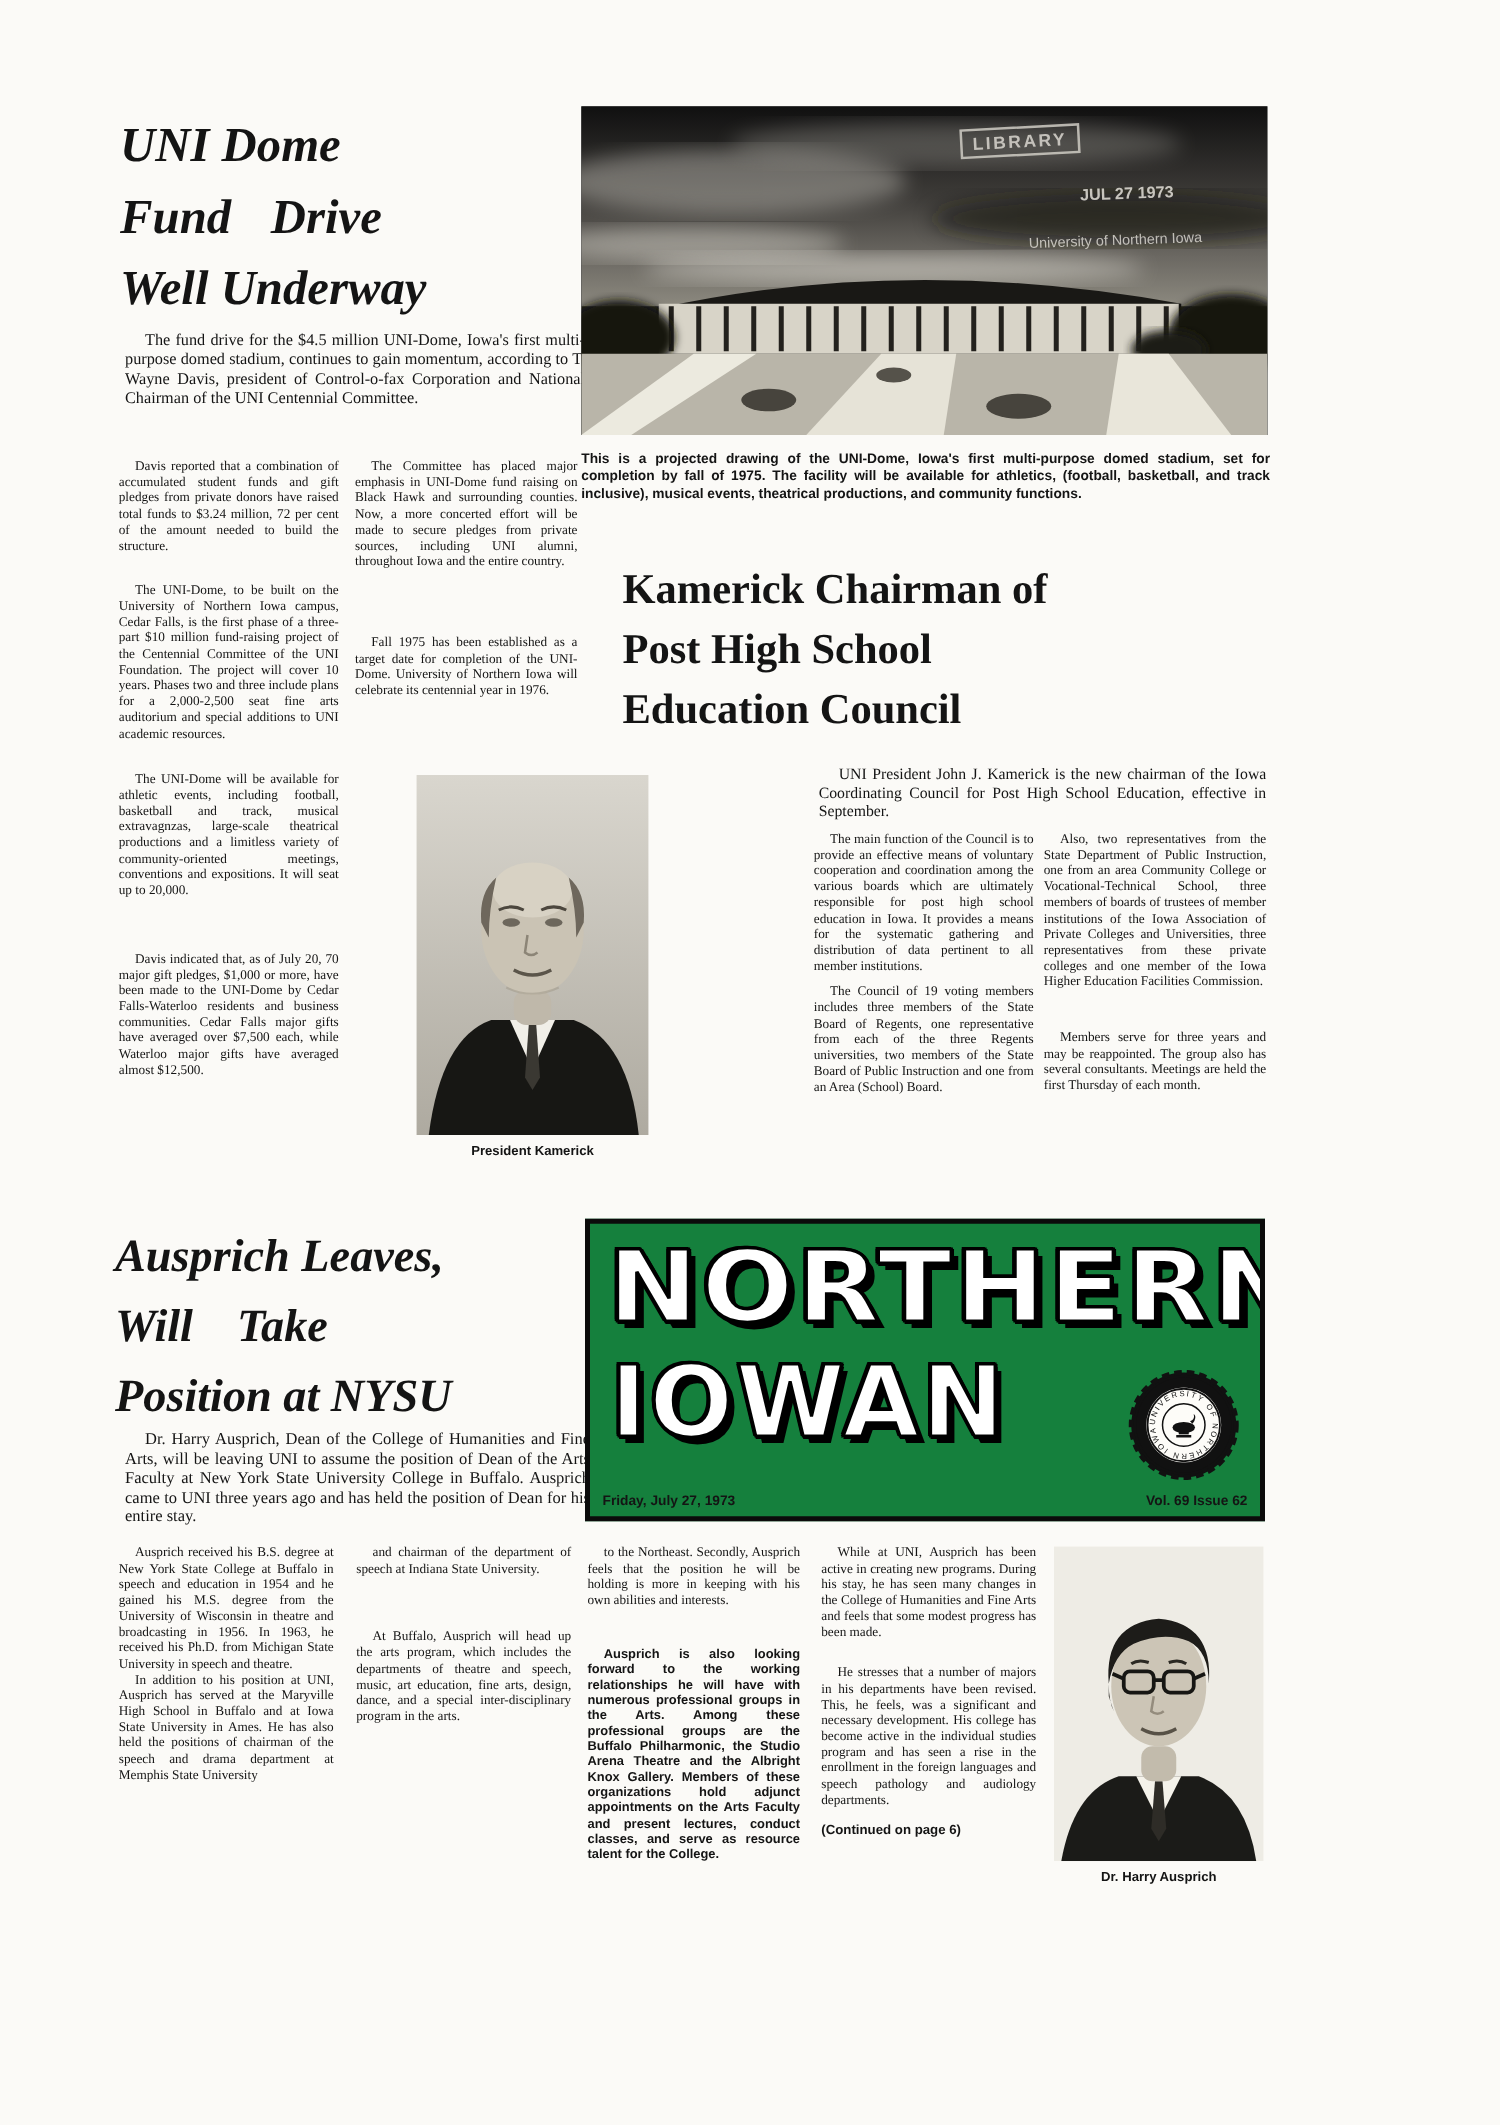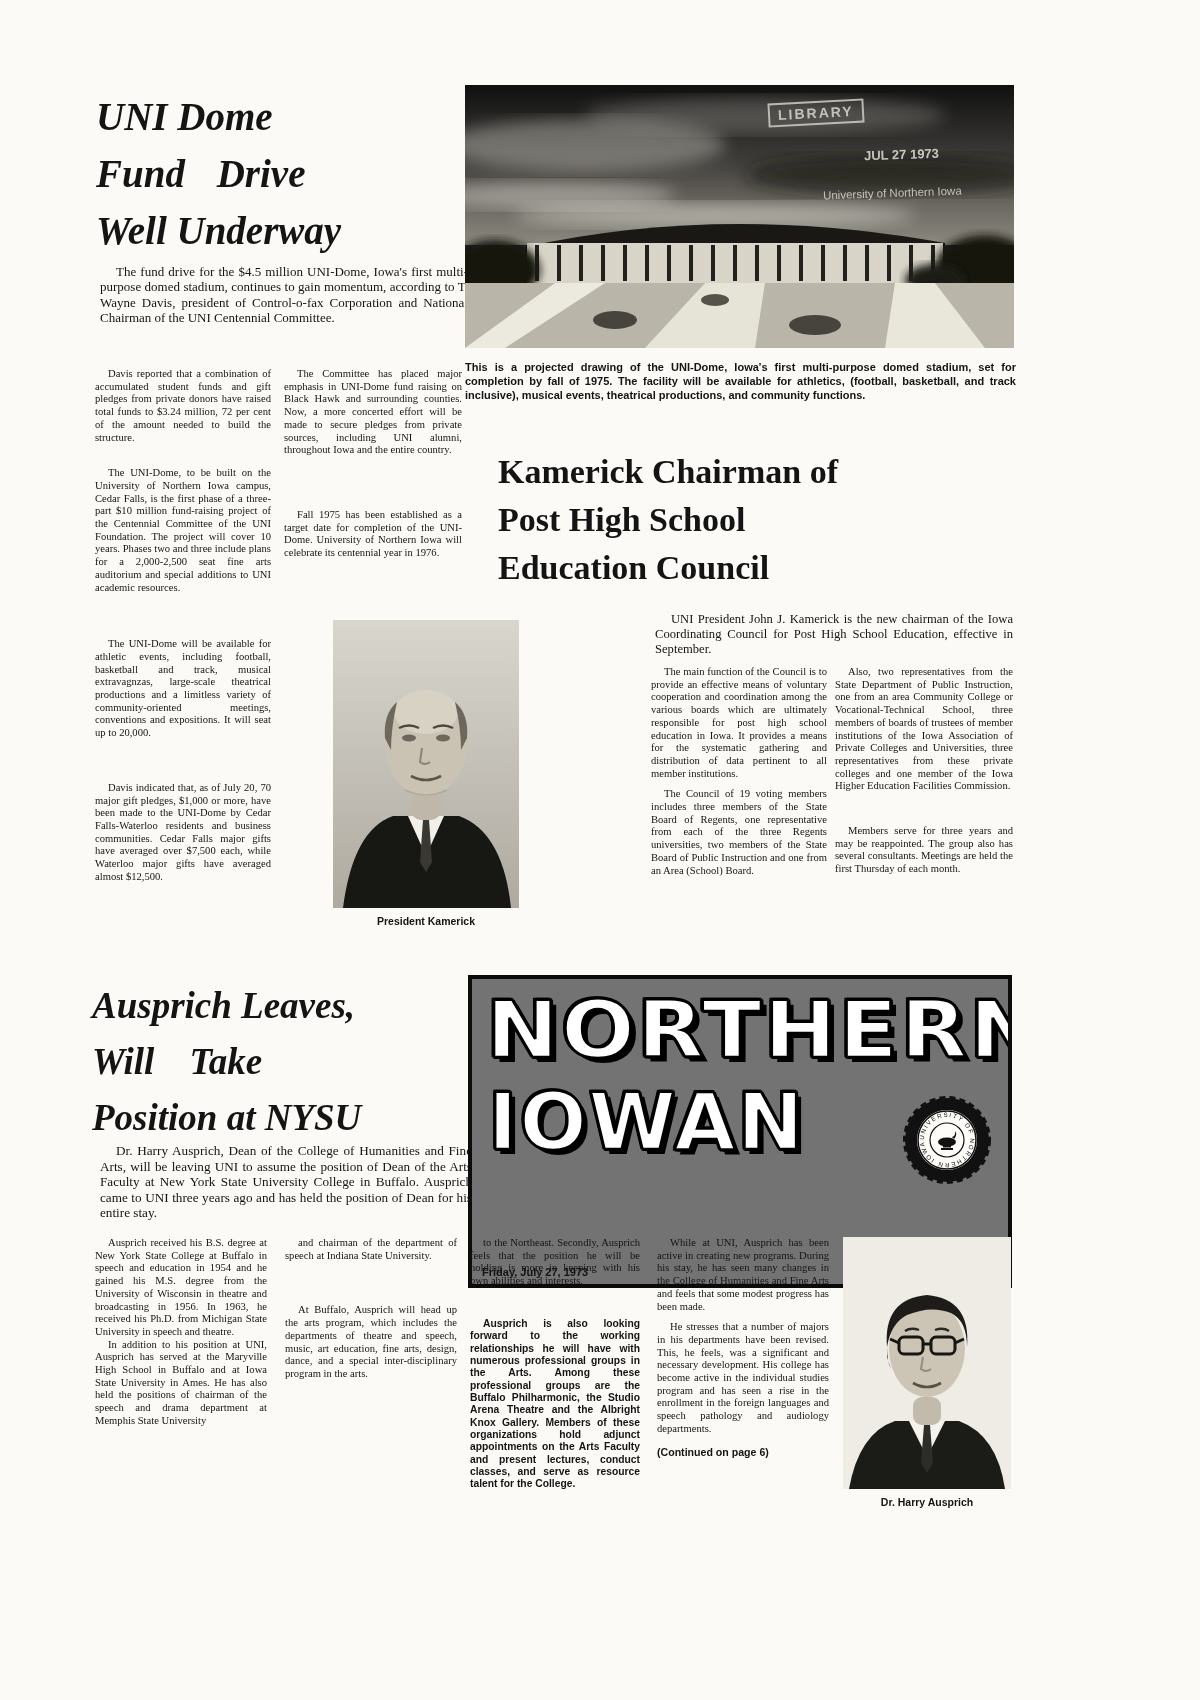--- a/index.html
+++ b/index.html
@@ -24,21 +24,21 @@
   .hl-ausprich .line:nth-child(2){word-spacing:26px;}
 
   
   .dome-photo{position:absolute;left:465px;top:85px;width:549px;height:263px;background:#222;overflow:hidden;}
   .stamp{position:absolute;color:#d9d6cf;font-family:"Liberation Sans",sans-serif;}
   .stamp-library{right:150px;top:16px;font-size:14px;font-weight:bold;letter-spacing:2px;border:2px solid #cfccc4;padding:2px 8px;transform:rotate(-3deg);opacity:.85;}
   .stamp-date{right:75px;top:62px;font-size:13px;font-weight:bold;transform:rotate(-2deg);opacity:.9;}
   .stamp-univ{right:52px;top:102px;font-size:11.5px;transform:rotate(-2deg);opacity:.85;}
 
   
-  .masthead{position:absolute;left:468px;top:975px;width:544px;height:313px;background:#737373;border:4px solid #0b0b0b;box-sizing:border-box;overflow:hidden;}
+  .masthead{position:absolute;left:468px;top:975px;width:544px;height:242px;background:#15803d;border:4px solid #0b0b0b;box-sizing:border-box;overflow:hidden;}
   .mast-word{position:absolute;font-family:"DejaVu Sans","Liberation Sans",sans-serif;font-weight:bold;color:#fff;
     -webkit-text-stroke:2.5px #000;
     text-shadow:5px 5px 0 #000, 2px 0 0 #000, -2px 0 0 #000, 0 2px 0 #000, 0 -2px 0 #000, 2px 2px 0 #000, -2px -2px 0 #000;
     letter-spacing:2px;line-height:1;}
   .mast-northern{left:14px;top:12px;font-size:79px;transform:scaleX(1.1);transform-origin:left top;}
   .mast-iowan{left:16px;top:104px;font-size:79px;}
   .mast-bottomrow{position:absolute;left:10px;right:10px;bottom:6px;display:flex;justify-content:space-between;font-family:"Liberation Sans",sans-serif;font-weight:bold;font-size:11px;}
   .seal{position:absolute;right:16px;top:116px;}
 
   
@@ -63,21 +63,21 @@
     <div class="line">Fund Drive</div>
     <div class="line">Well Underway</div>
   </div>
 
   <div class="lede" style="left:100px;top:264px;width:368px;">
     <p>The fund drive for the $4.5 million UNI-Dome, Iowa's first multi-purpose domed stadium, continues to gain momentum, according to T. Wayne Davis, president of Control-o-fax Corporation and National Chairman of the UNI Centennial Committee.</p>
   </div>
 
   <div class="col" style="left:95px;top:368px;width:176px;">
     <p style="margin-bottom:23px;">Davis reported that a combination of accumulated student funds and gift pledges from private donors have raised total funds to $3.24 million, 72 per cent of the amount needed to build the structure.</p>
-    <p style="margin-bottom:44px;">The UNI-Dome, to be built on the University of Northern Iowa campus, Cedar Falls, is the first phase of a three-part $10 million fund-raising project of the Centennial Committee of the UNI Foundation. The project will cover 10 years. Phases two and three include plans for a 2,000-2,500 seat fine arts auditorium and special additions to UNI academic resources.</p>
+    <p style="margin-bottom:24px;">The UNI-Dome, to be built on the University of Northern Iowa campus, Cedar Falls, is the first phase of a three-part $10 million fund-raising project of the Centennial Committee of the UNI Foundation. The project will cover 10 years. Phases two and three include plans for a 2,000-2,500 seat fine arts auditorium and special additions to UNI academic resources.</p>
     <p style="margin-bottom:42px;">The UNI-Dome will be available for athletic events, including football, basketball and track, musical extravagnzas, large-scale theatrical productions and a limitless variety of community-oriented meetings, conventions and expositions. It will seat up to 20,000.</p>
     <p>Davis indicated that, as of July 20, 70 major gift pledges, $1,000 or more, have been made to the UNI-Dome by Cedar Falls-Waterloo residents and business communities. Cedar Falls major gifts have averaged over $7,500 each, while Waterloo major gifts have averaged almost $12,500.</p>
   </div>
   <div class="col" style="left:284px;top:368px;width:178px;">
     <p style="margin-bottom:52px;">The Committee has placed major emphasis in UNI-Dome fund raising on Black Hawk and surrounding counties. Now, a more concerted effort will be made to secure pledges from private sources, including UNI alumni, throughout Iowa and the entire country.</p>
     <p>Fall 1975 has been established as a target date for completion of the UNI-Dome. University of Northern Iowa will celebrate its centennial year in 1976.</p>
   </div>
 
   <div class="dome-photo">
     <svg width="549" height="263" viewBox="0 0 549 263">
@@ -249,21 +249,21 @@
     <p style="margin-bottom:42px;">and chairman of the department of speech at Indiana State University.</p>
     <p style="margin-bottom:42px;">At Buffalo, Ausprich will head up the arts program, which includes the departments of theatre and speech, music, art education, fine arts, design, dance, and a special inter-disciplinary program in the arts.</p>
   </div>
 
   <div class="col" style="left:470px;top:1237px;width:170px;">
     <p style="margin-bottom:30px;">to the Northeast. Secondly, Ausprich feels that the position he will be holding is more in keeping with his own abilities and interests.</p>
     <p class="bold-sans">Ausprich is also looking forward to the working relationships he will have with numerous professional groups in the Arts. Among these professional groups are the Buffalo Philharmonic, the Studio Arena Theatre and the Albright Knox Gallery. Members of these organizations hold adjunct appointments on the Arts Faculty and present lectures, conduct classes, and serve as resource talent for the College.</p>
   </div>
 
   <div class="col" style="left:657px;top:1237px;width:172px;">
-    <p style="margin-bottom:8px;">While at UNI, Ausprich has been active in creating new programs. During his stay, he has seen many changes in the College of Humanities and Fine Arts and feels that some modest progress has been made.</p>
+    <p style="margin-bottom:20px;">While at UNI, Ausprich has been active in creating new programs. During his stay, he has seen many changes in the College of Humanities and Fine Arts and feels that some modest progress has been made.</p>
     <p style="margin-bottom:10px;">He stresses that a number of majors in his departments have been revised. This, he feels, was a significant and necessary development. His college has become active in the individual studies program and has seen a rise in the enrollment in the foreign languages and speech pathology and audiology departments.</p>
     <p class="continued">(Continued on page 6)</p>
   </div>
 
   <div class="portrait ausprich-photo">
     <svg width="168" height="252" viewBox="0 0 168 252">
       <rect width="168" height="252" fill="#eeece5"></rect>
 
       <path d="M6 252 Q 16 196 52 184 L 116 184 Q 154 198 162 252 Z" fill="#1b1b18"></path>
       <path d="M66 184 L 84 220 L 102 184 Z" fill="#f4f2ea"></path>

